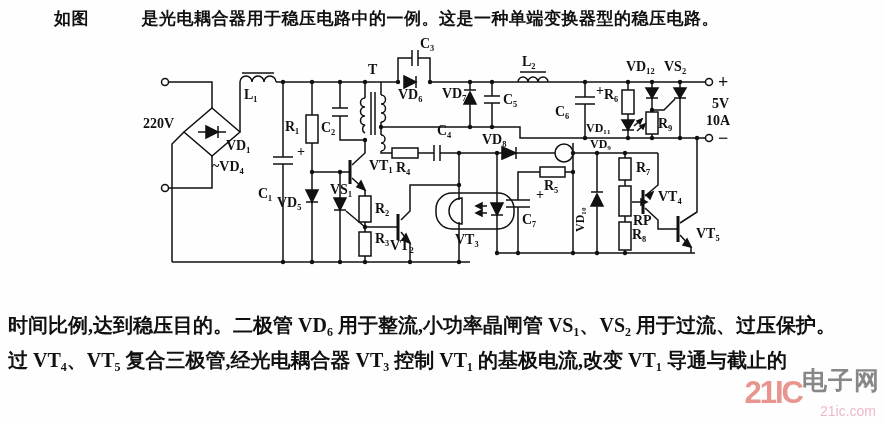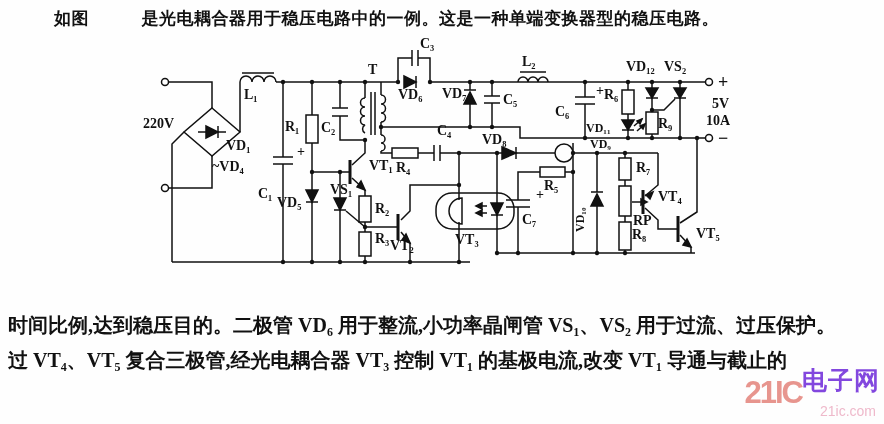--- a/index.html
+++ b/index.html
@@ -12,21 +12,21 @@
                   font-size:14px;fill:#111;}
   .schematic text.sm{font-size:12px;}
   .schematic text.big{font-size:18px;}
   .para{position:absolute;left:8px;top:308px;width:872px;font-size:20px;font-weight:700;
         line-height:35px;}
   .para .pline{white-space:nowrap;}
   .para .pline.first{padding-left:24px;}
   .wm{position:absolute;right:4px;bottom:6px;opacity:0.85;line-height:1;
       font-family:"Liberation Sans","DejaVu Sans",sans-serif;}
   .wm .brand{font-size:31px;font-weight:800;color:#e4837b;letter-spacing:-2px;vertical-align:middle;}
-  .wm .suffix{font-size:25px;font-weight:800;color:#6d28d9;vertical-align:8px;letter-spacing:1px;}
+  .wm .suffix{font-size:25px;font-weight:800;color:#737373;vertical-align:8px;letter-spacing:1px;}
   .wm .site{display:block;text-align:right;font-size:14px;color:#ecadc2;
             margin-top:-4px;padding-right:4px;}
   svg line,svg path,svg polyline,svg rect,svg polygon,svg circle{vector-effect:non-scaling-stroke;}
 </style>
 </head>
 <body>
 
 <div class="page">
 
   <div class="intro">如图　　　是光电耦合器用于稳压电路中的一例。这是一种单端变换器型的稳压电路。</div>

